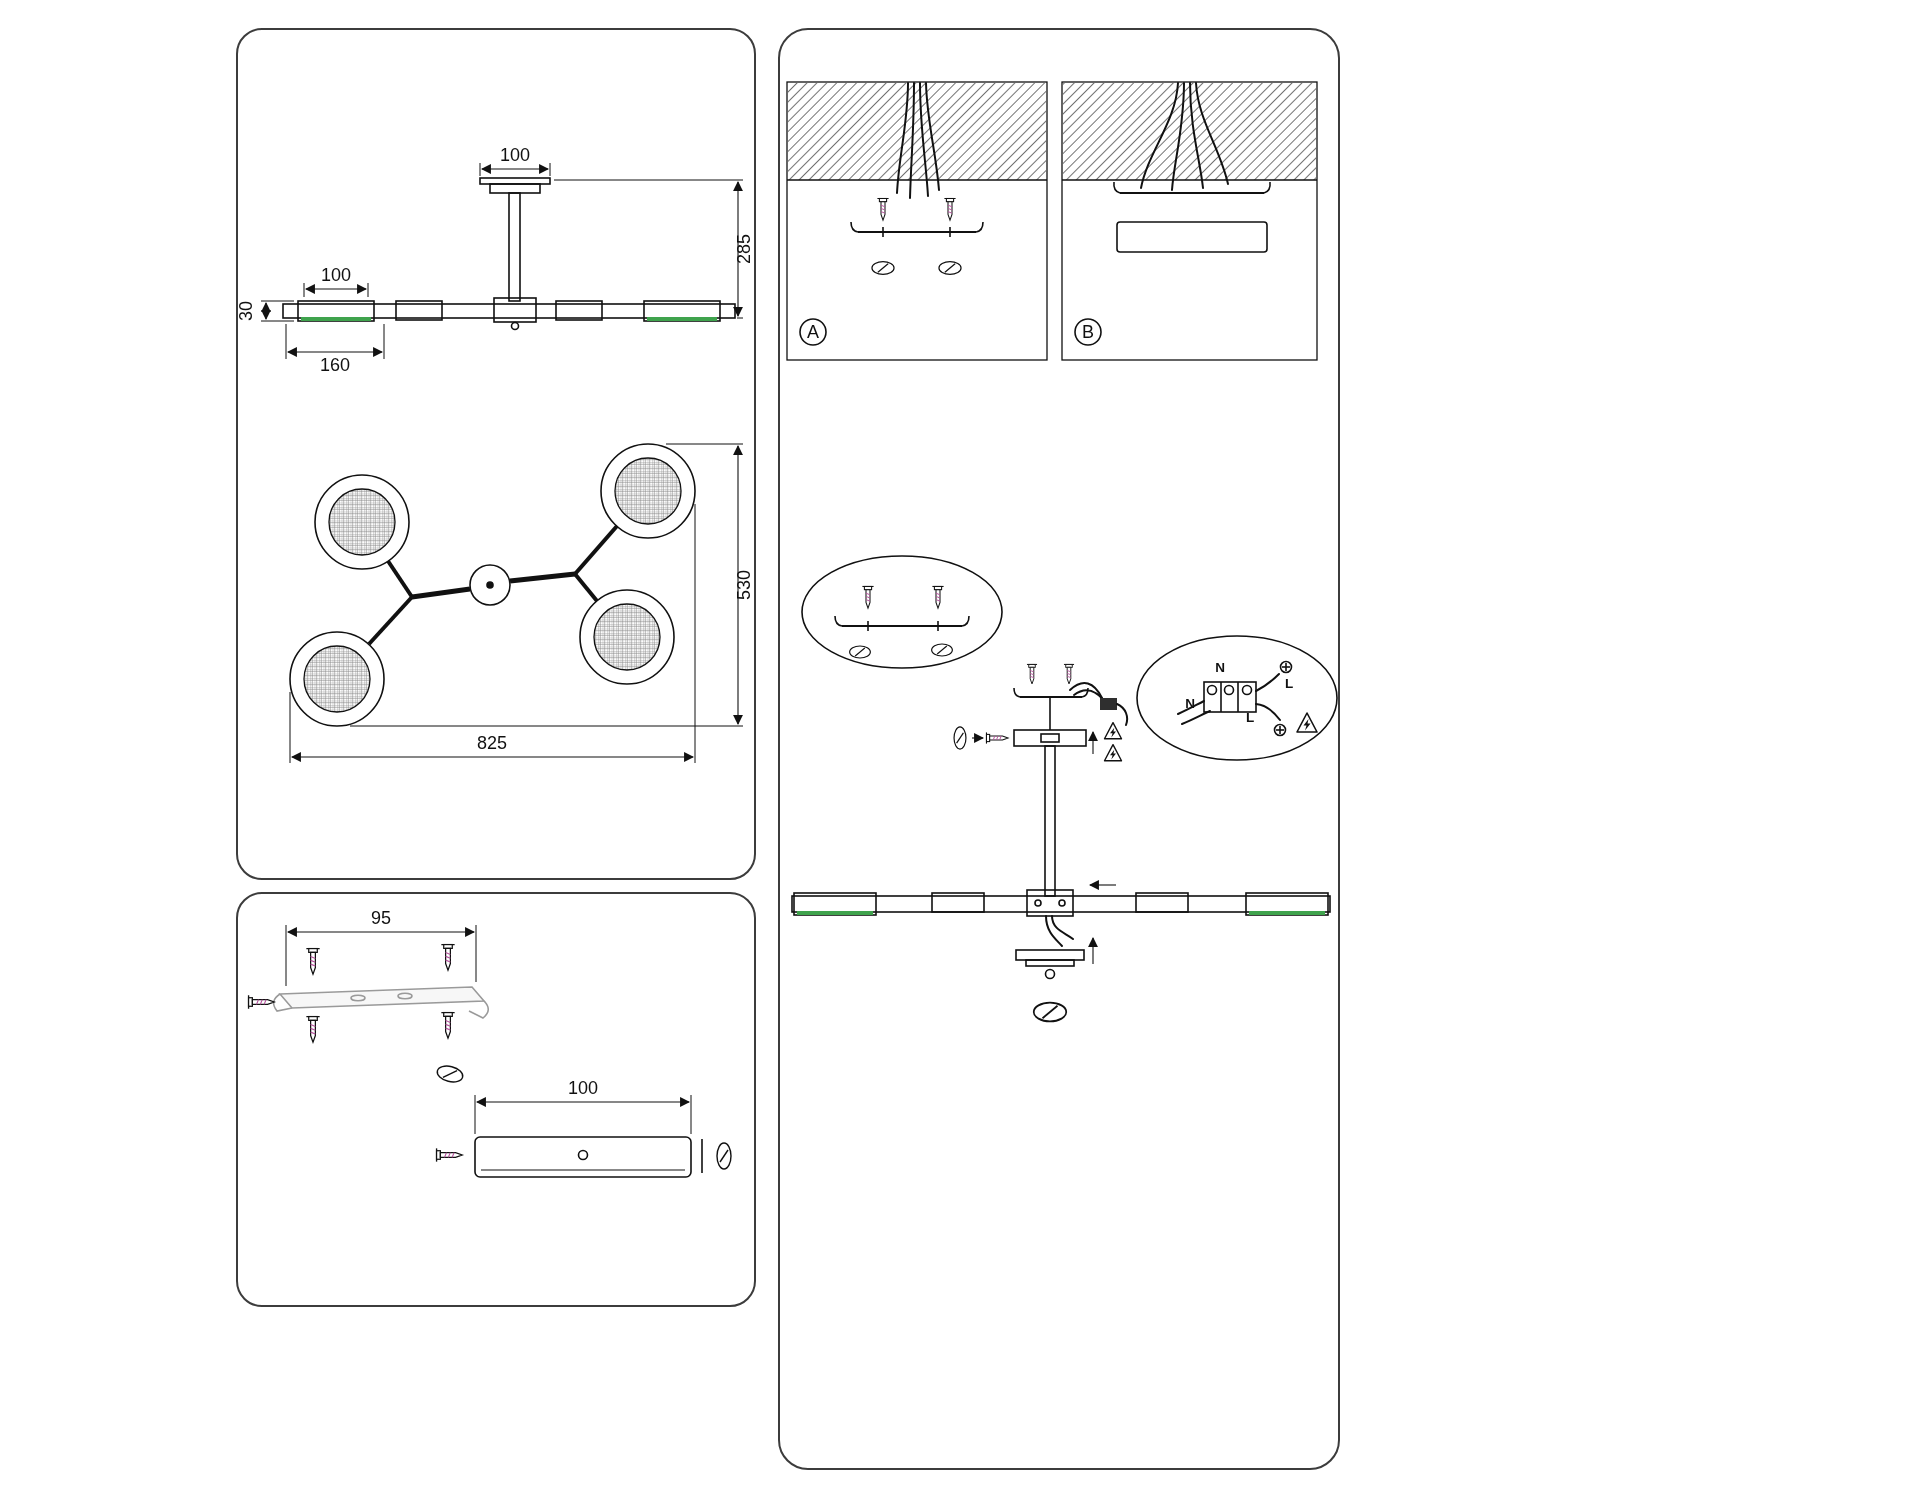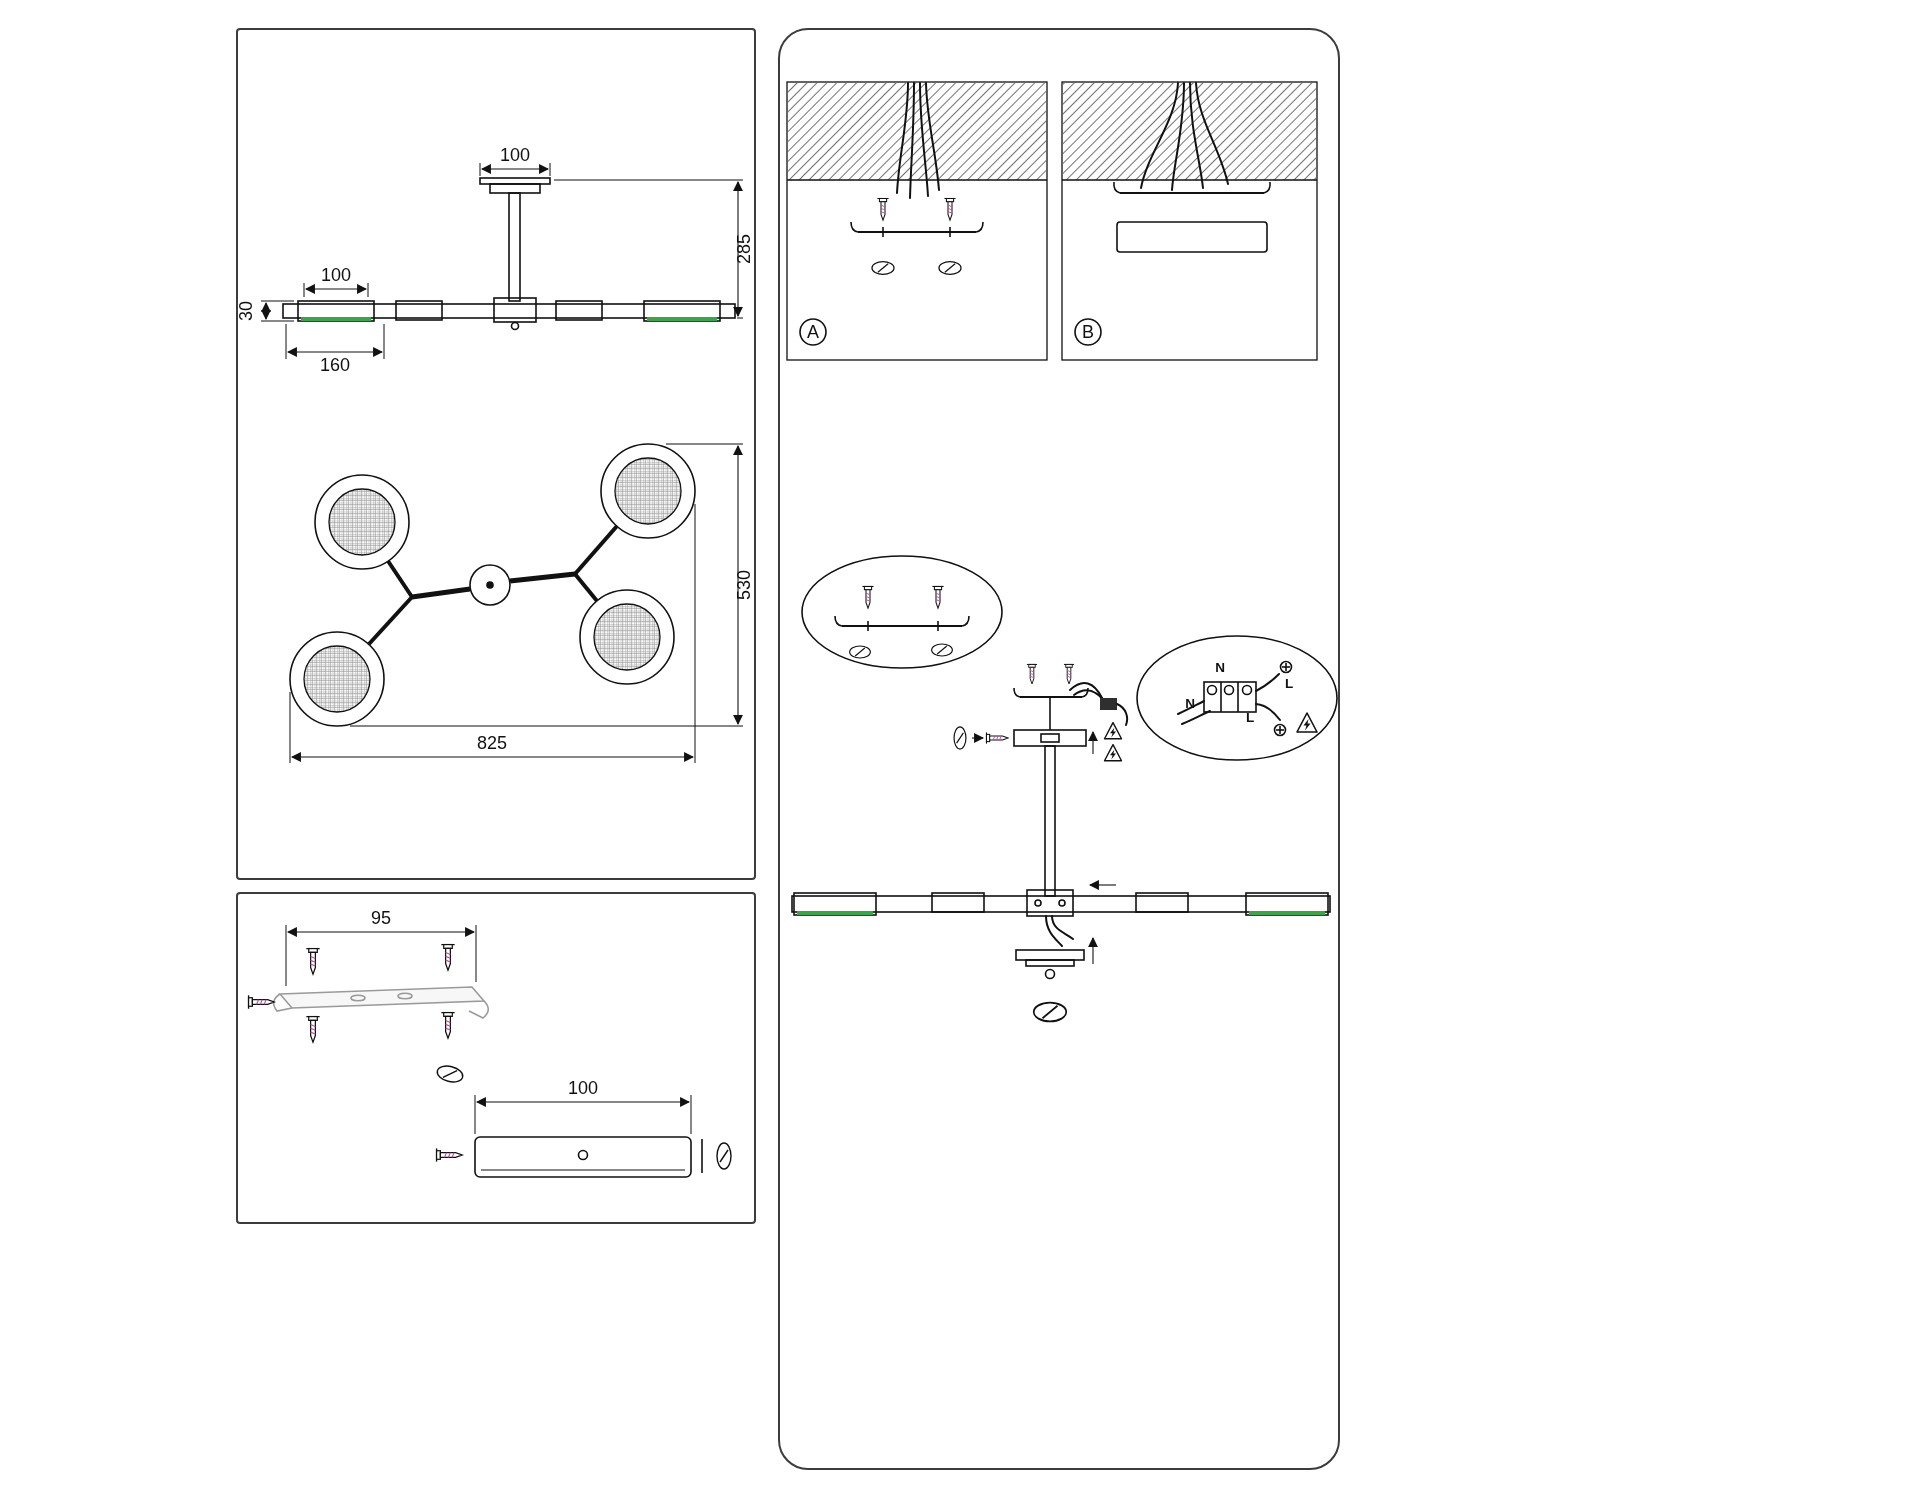--- a/index.html
+++ b/index.html
@@ -1,20 +1,20 @@
 <!DOCTYPE html>
 <html><head>
 <meta charset="utf-8">
 <style>
   *{box-sizing:border-box}
   html,body{margin:0;padding:0}
   body{width:1929px;height:1500px;background:#ffffff;position:relative;font-family:"Liberation Sans",sans-serif}
-  .panel{position:absolute;border:2px solid #3c3c3c;border-radius:4px;background:#fff;overflow:hidden}
+  .panel{position:absolute;border:2px solid #3c3c3c;border-radius:26px;background:#fff;overflow:hidden}
   #panel-spec{left:236px;top:28px;width:520px;height:852px}
-  #panel-mount{left:236px;top:892px;width:520px;height:332px}
+  #panel-mount{left:236px;top:892px;width:520px;height:415px}
   #panel-install{left:778px;top:28px;width:562px;height:1442px;border-radius:30px}
   svg{display:block}
   svg text{font-family:"Liberation Sans",sans-serif;font-size:18px;fill:#111;text-anchor:middle}
   svg text.small{font-size:13.5px;font-weight:bold}
   .dl{stroke:#111;stroke-width:1.1;fill:none}
   .ext{stroke:#111;stroke-width:1;fill:none}
   .ln{stroke:#111;fill:none;stroke-width:1.6}
   .wire{stroke:#111;fill:none;stroke-width:2;stroke-linecap:round}
   .gray{stroke:#9a9a9a;fill:#f7f7f7;stroke-width:1.6}
 </style>

